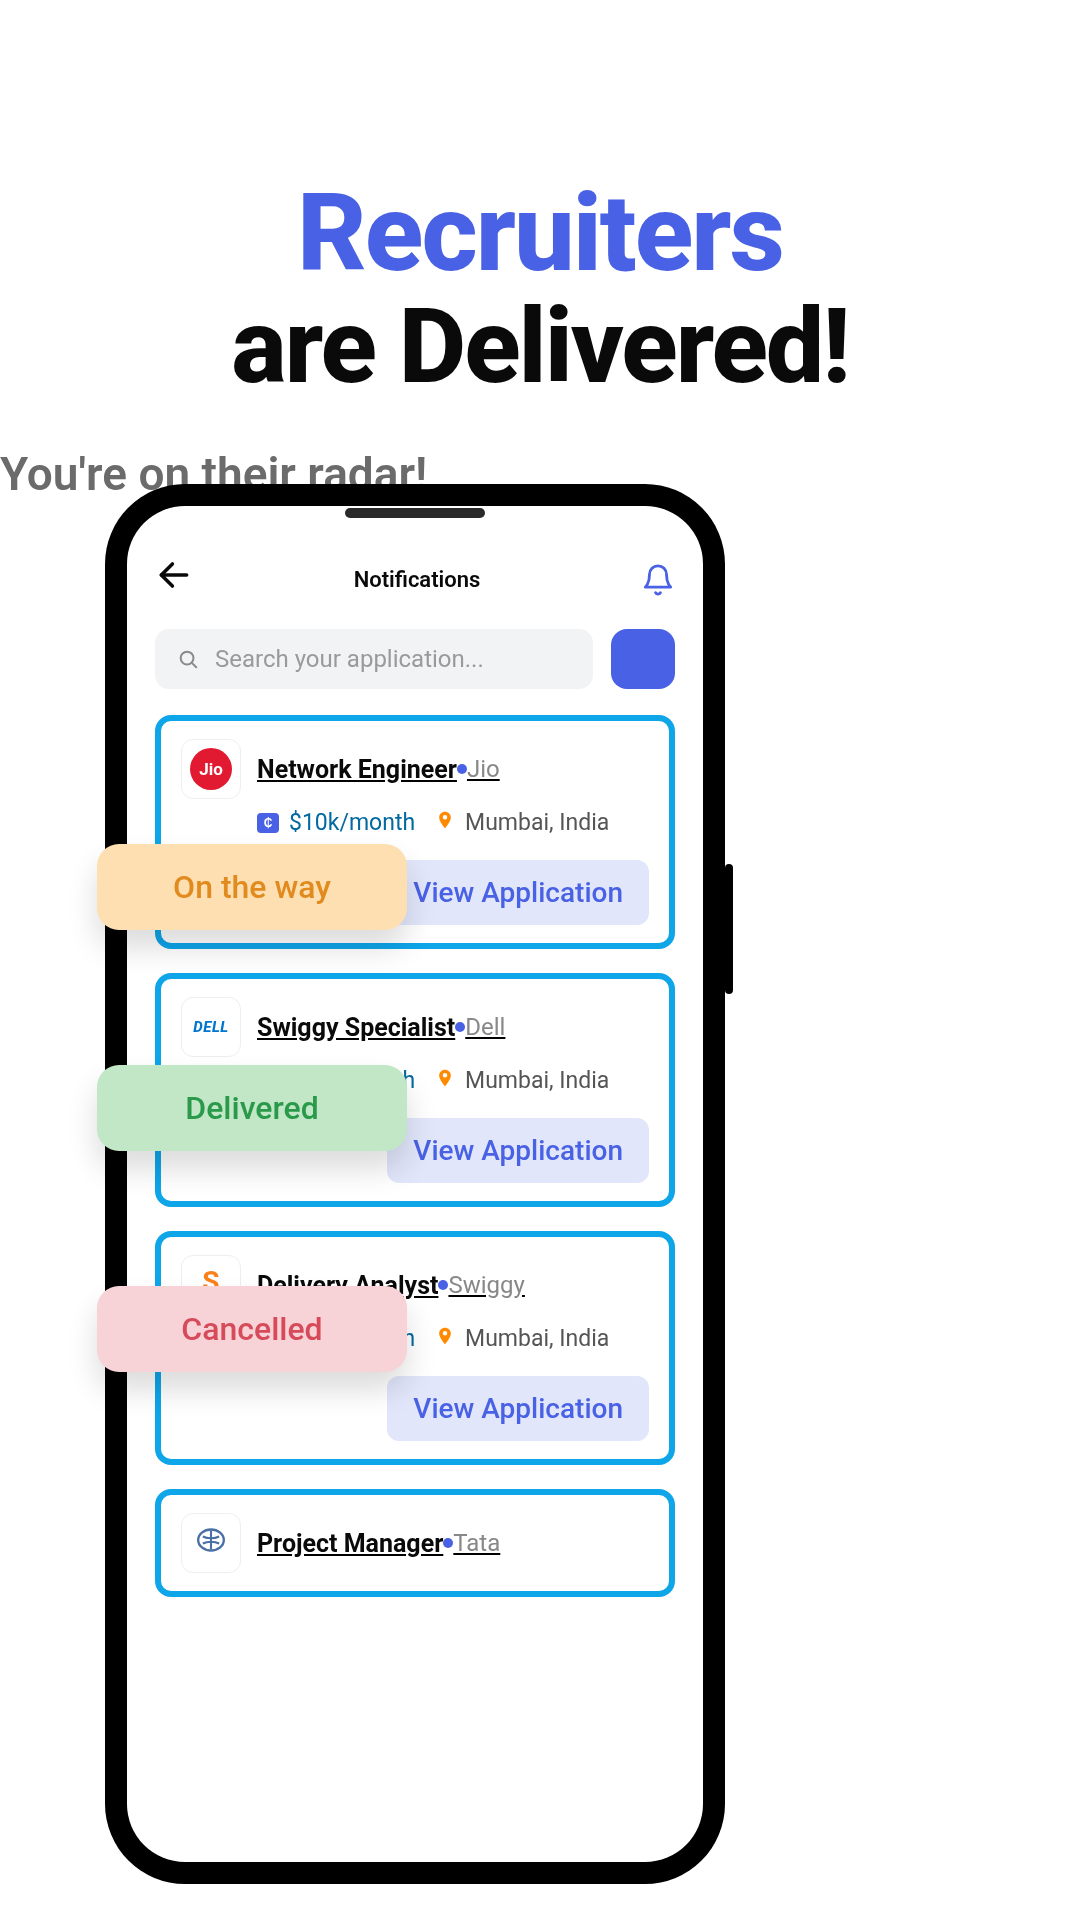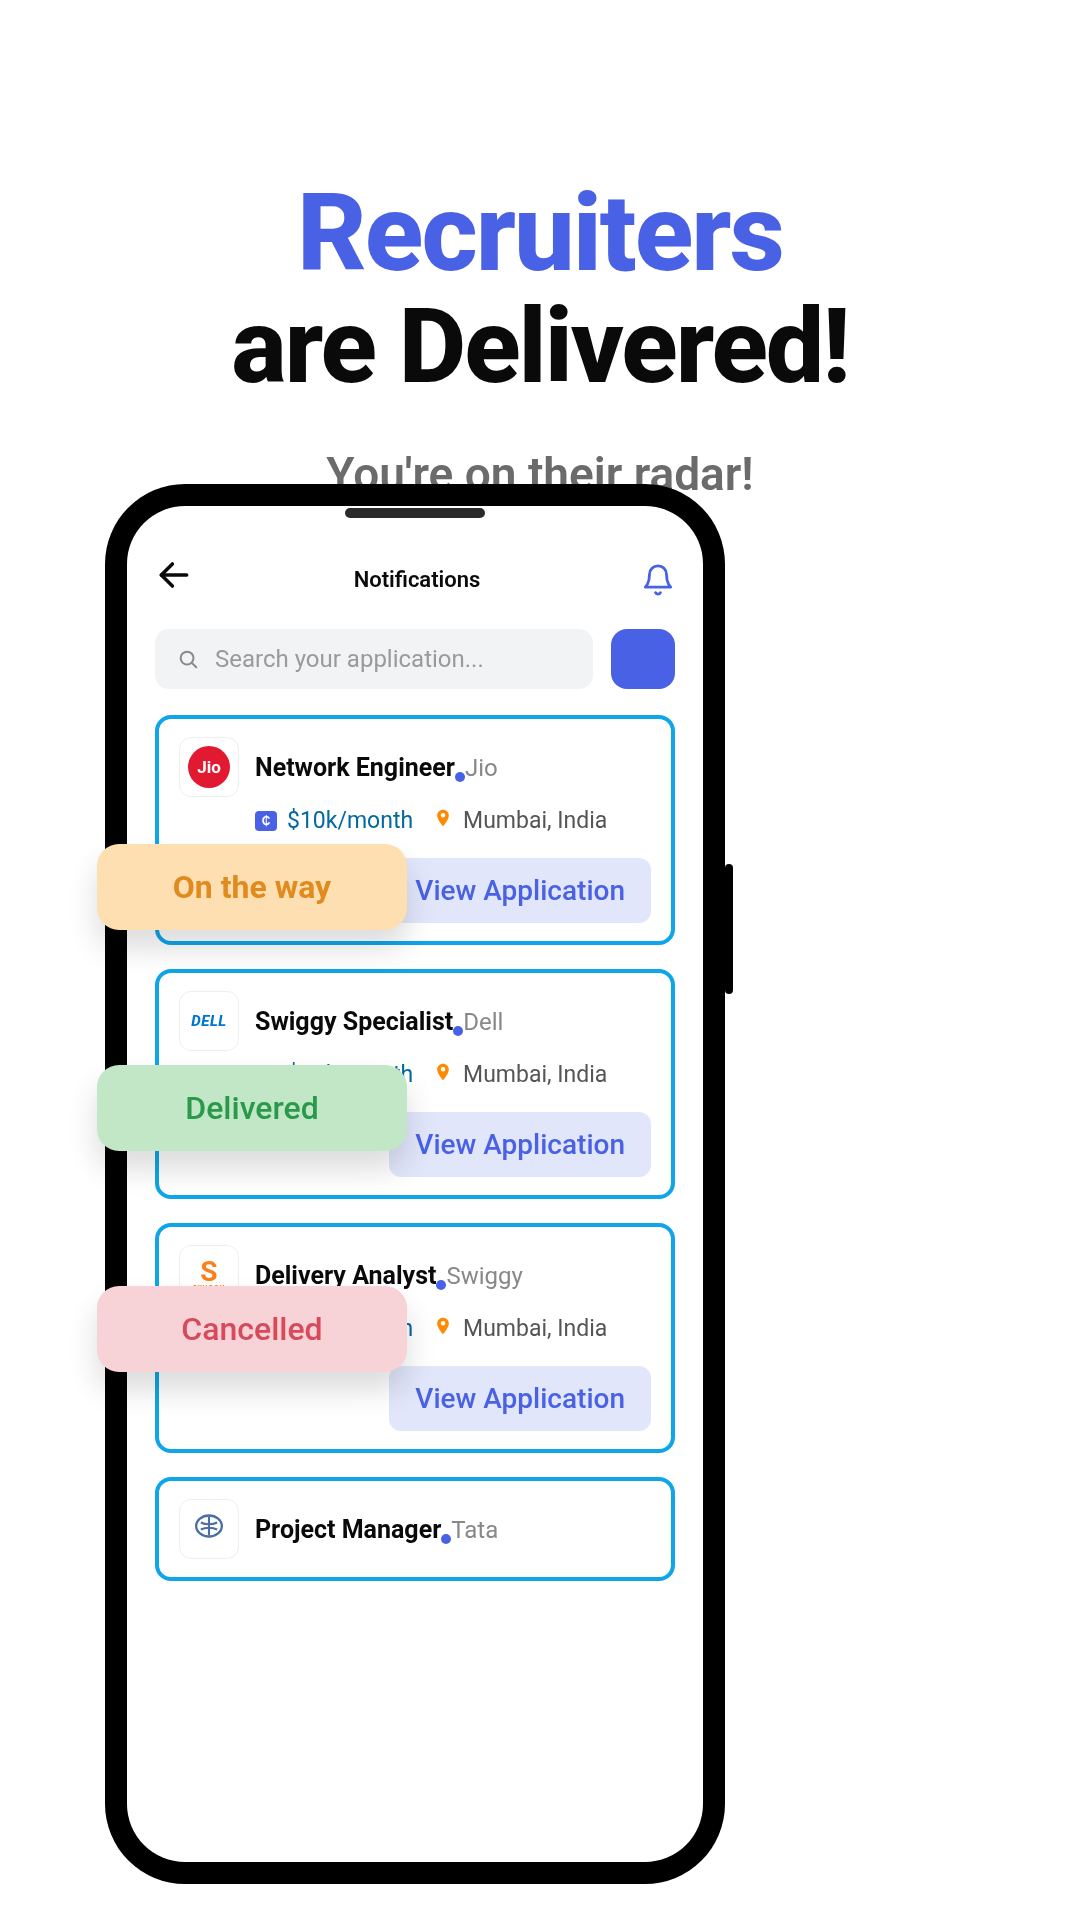--- a/index.html
+++ b/index.html
@@ -26,21 +26,20 @@
   font-size: 104px;
   font-weight: 800;
   letter-spacing: -2px;
   margin-top: -10px;
 }
 .subtext {
   color: #6b6b6b;
   font-size: 46px;
   font-weight: 600;
   margin-top: 40px;
-  text-align: center;
 }
 .phone-frame {
   position: absolute;
   left: 105px;
   top: 484px;
   width: 620px;
   height: 1400px;
   background: #000;
   border-radius: 80px;
   padding: 22px;
@@ -125,21 +124,21 @@
   background: #4961e4;
   border-radius: 16px;
 }
 .cards {
   padding: 0 28px;
   display: flex;
   flex-direction: column;
   gap: 24px;
 }
 .card {
-  border: 4px solid #0ea5e9;
+  border: 6px solid #0ea5e9;
   border-radius: 16px;
   padding: 18px 20px;
   position: relative;
 }
 .card-row1 {
   display: flex;
   align-items: center;
   gap: 16px;
 }
 .logo-box {
@@ -194,21 +193,22 @@
   color: #4a6fa5;
   font-size: 24px;
 }
 .card-head {
   display: flex;
   flex-direction: column;
   gap: 8px;
 }
 .title-row {
   display: flex;
-  align-items: flex-end;
+  align-items: center;
+  text-decoration: underline;
 }
 .role {
   font-size: 25px;
   font-weight: 700;
   color: #0a0a0a;
 }
 .dot {
   width: 10px;
   height: 10px;
   border-radius: 50%;
@@ -269,21 +269,21 @@
   width: 310px;
   height: 86px;
   border-radius: 22px;
   display: flex;
   align-items: center;
   justify-content: center;
   font-size: 32px;
   font-weight: 500;
   box-shadow: 0 18px 30px rgba(0,0,0,0.14);
 }
-.pill-0 { top: 844px; background: #fedfb2; color: #e18b1f; font-weight: bold; }
+.pill-0 { top: 844px; background: #fedfb2; color: #e18b1f; }
 .pill-1 { top: 1065px; background: #c1e7c6; color: #2a9a4a; }
 .pill-2 { top: 1286px; background: #f7d2d6; color: #d64a5a; }
 </style>
 </head>
 <body>
 
 <div class="headline">
   <div class="headline-blue">Recruiters</div>
   <div class="headline-black">are Delivered!</div>
 </div>

